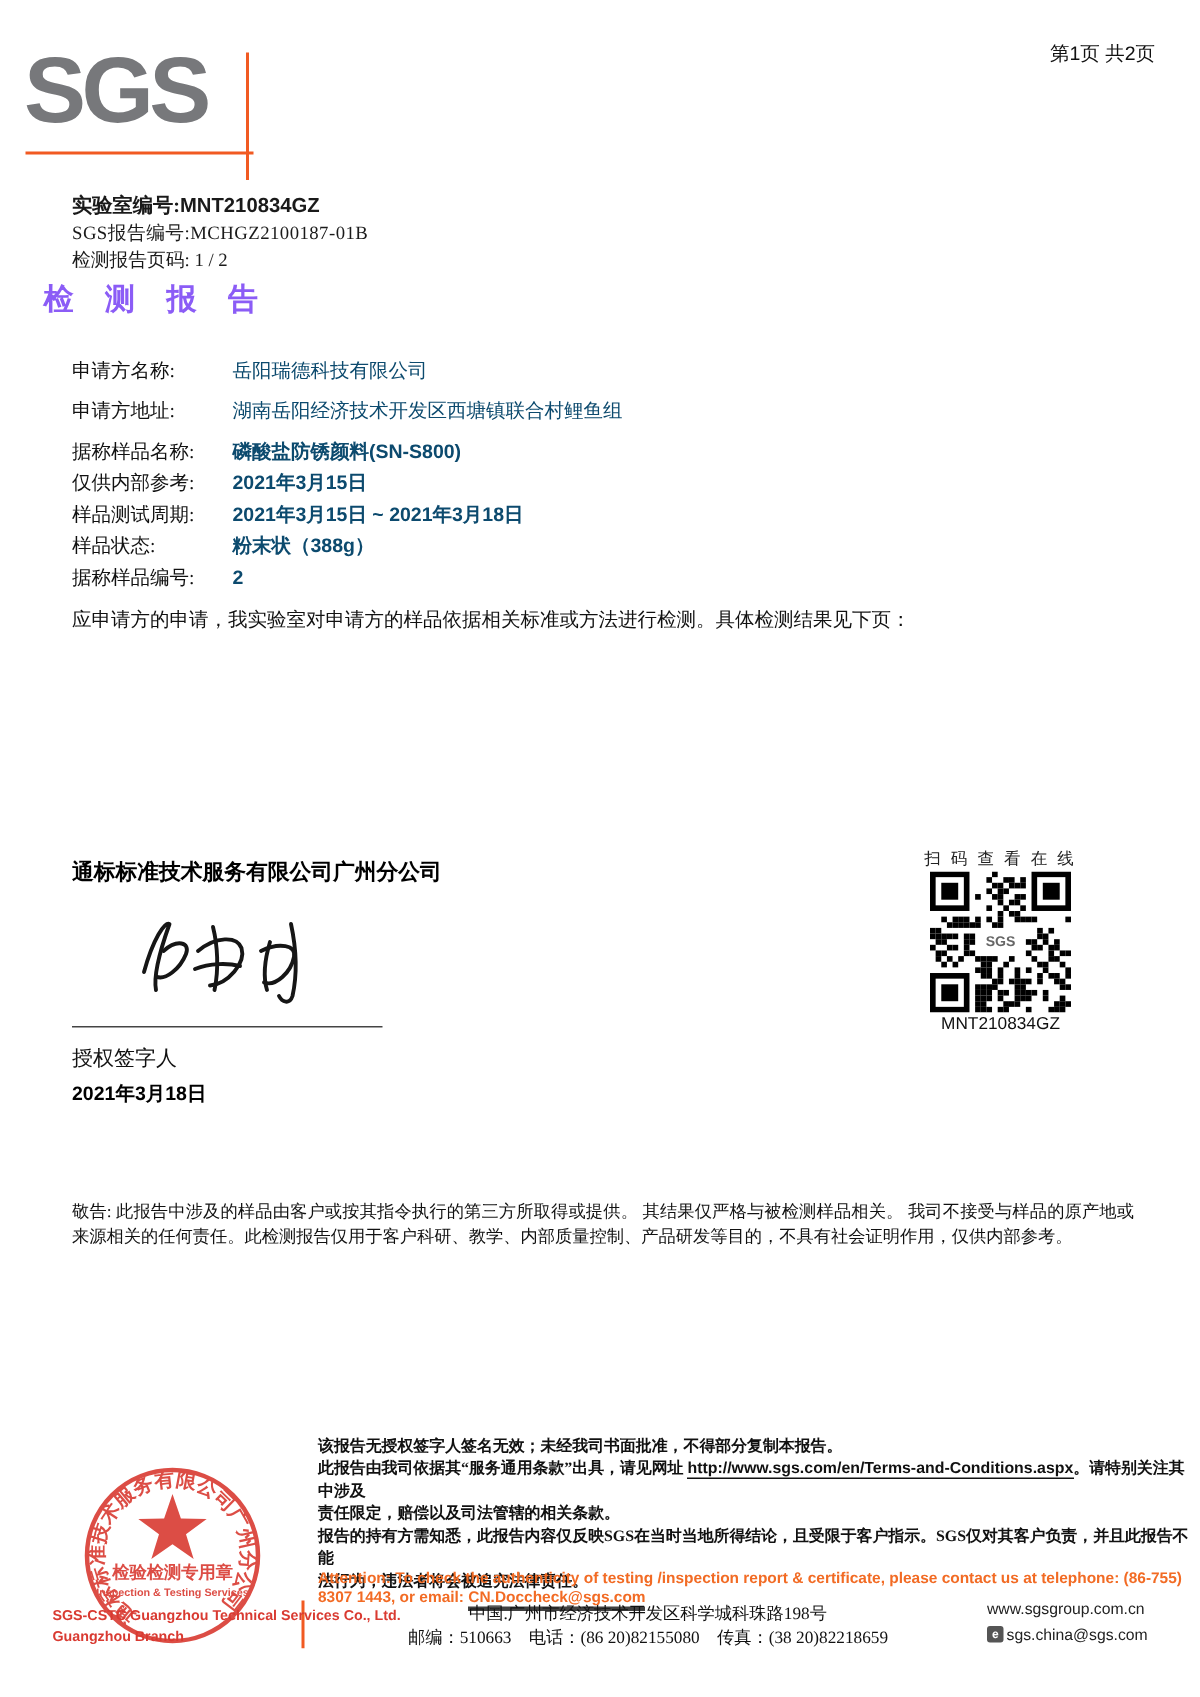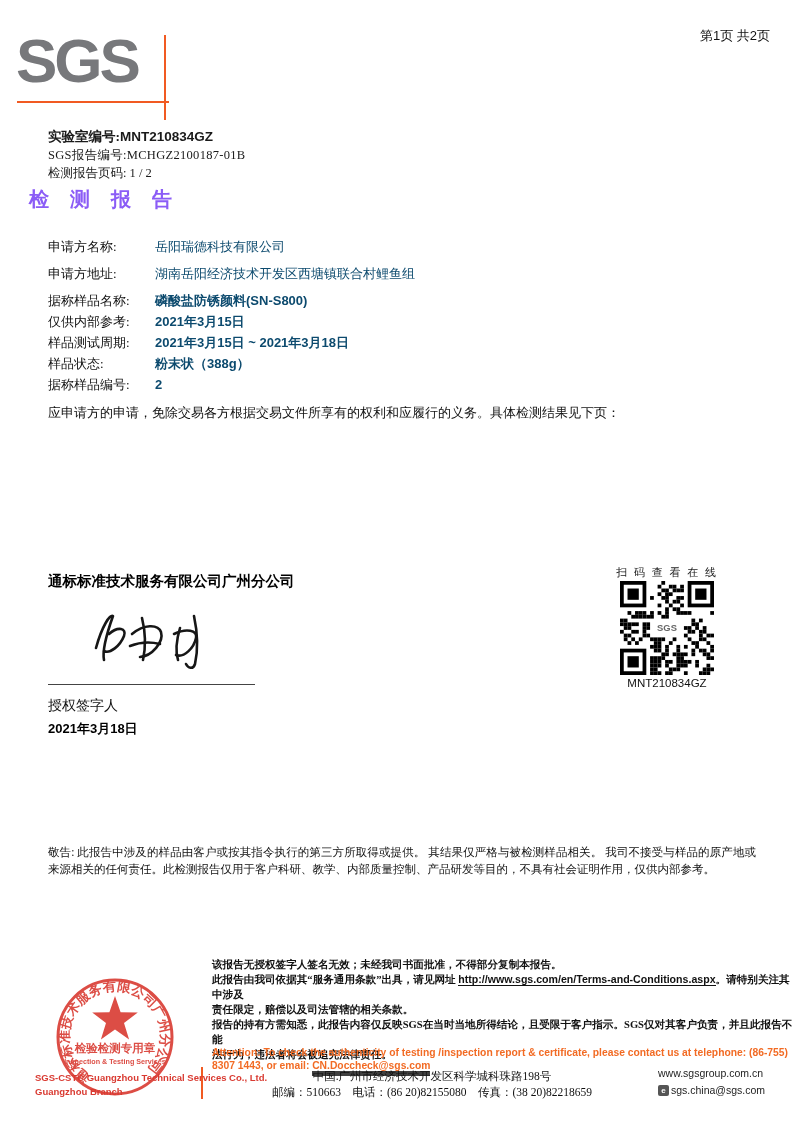--- a/index.html
+++ b/index.html
@@ -43,27 +43,27 @@
   .signature { left:82px; top:602px; }
   .sig-line { left:48px; top:684px; width:207px; height:1px; background:#444; }
   .signer { left:48px; top:697px; font-size:14px; color:#111; }
   .sign-date { left:48px; top:720px; font-family:"Liberation Sans","DejaVu Sans",sans-serif; font-weight:600; font-size:13px; color:#000; }
 
   
   .qr-label { left:616px; top:565px; width:102px; text-align:center; font-size:11px; letter-spacing:2px; color:#222; }
   .qr-box { left:620px; top:581px; width:94px; height:94px; }
   .qr-code-text { left:616px; top:677px; width:102px; text-align:center; font-family:"Liberation Sans","DejaVu Sans",sans-serif; font-size:11.5px; color:#111; }
 
-  .notice { left:48px; top:844px; width:708px; font-size:11.5px; line-height:16.5px; color:#111; text-align:justify; }
+  .notice { left:48px; top:800px; width:708px; font-size:11.5px; line-height:16.5px; color:#111; text-align:justify; }
 
   
   .terms { left:212px; top:957px; width:586px; font-size:10.6px; line-height:15px; font-weight:600; color:#111; }
   .terms .url { font-family:"Liberation Sans","DejaVu Sans",sans-serif; font-weight:600; border-bottom:1px solid #111; }
   .attention { left:212px; top:1047px; width:586px; font-family:"Liberation Sans","DejaVu Sans",sans-serif; font-size:10.3px; line-height:12.5px; font-weight:bold; color:#f26b24; }
-  .attention .email { border-bottom:5px solid #404040; }
+  .attention .email { border-bottom:3px solid #404040; }
   .addr { left:212px; top:1068px; width:440px; text-align:center; font-size:11.5px; line-height:16px; color:#111; }
   .web { left:658px; top:1065px; font-family:"Liberation Sans","DejaVu Sans",sans-serif; font-size:10.5px; line-height:17px; color:#222; }
   .web .e-ico { display:inline-block; width:11px; height:11px; line-height:11px; text-align:center; background:#555; color:#fff; border-radius:2px; font-size:8px; font-weight:bold; vertical-align:1px; margin-right:2px; }
   .foot-hline { left:202px; top:1101px; width:593px; height:2px; background:#f15a22; }
   .foot-vline { left:201px; top:1067px; width:2px; height:39px; background:#f15a22; }
   .member { right:14px; top:1108px; font-family:"Liberation Sans","DejaVu Sans",sans-serif; font-size:12px; color:#111; }
 
   .stamp { left:38px; top:960px; opacity:.9; }
   .red-co { left:35px; top:1071px; font-family:"Liberation Sans","DejaVu Sans",sans-serif; font-size:9.5px; line-height:14px; font-weight:bold; color:#d93a31; }
 </style>
@@ -109,21 +109,21 @@
     <div class="row">
       <span class="lbl">样品状态:</span>
       <span class="val bold">粉末状（388g）</span>
     </div>
     <div class="row">
       <span class="lbl">据称样品编号:</span>
       <span class="val bold">2</span>
     </div>
   </div>
 
-  <div class="abs statement">应申请方的申请，免除交易各方根据交易文件所享有的权利和应履行的义务。具体检测结果见下页：</div>
+  <div class="abs statement">应申请方的申请，我实验室对申请方的样品依据相关标准或方法进行检测。具体检测结果见下页：</div>
 
   <div class="abs company-name">通标标准技术服务有限公司广州分公司</div>
 
   <svg class="abs signature" width="150" height="85" viewBox="0 0 150 85">
     <g fill="none" stroke="#161616" stroke-width="2.6" stroke-linecap="round" stroke-linejoin="round">
       <path d="M14 46 C20 24 28 12 31 14 C26 28 20 48 22 58"></path>
       <path d="M27 32 C36 24 45 26 42 34 C38 44 28 52 22 49"></path>
       <path d="M60 16 C63 28 64 44 61 58"></path>
       <path d="M50 32 C62 22 76 22 79 30 C82 40 70 54 58 55"></path>
       <path d="M48 44 C58 40 70 40 78 42"></path>

